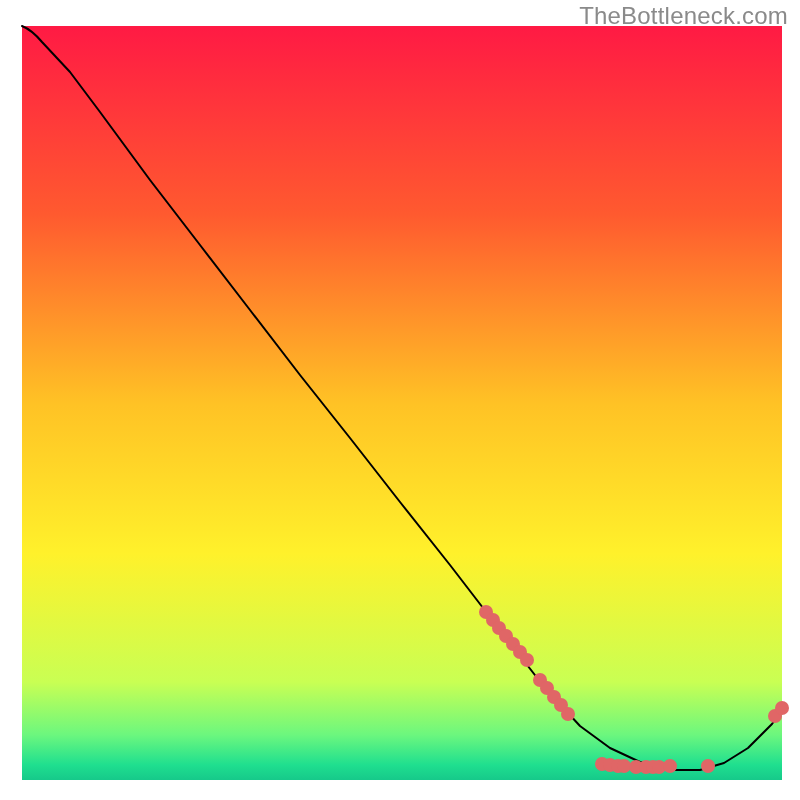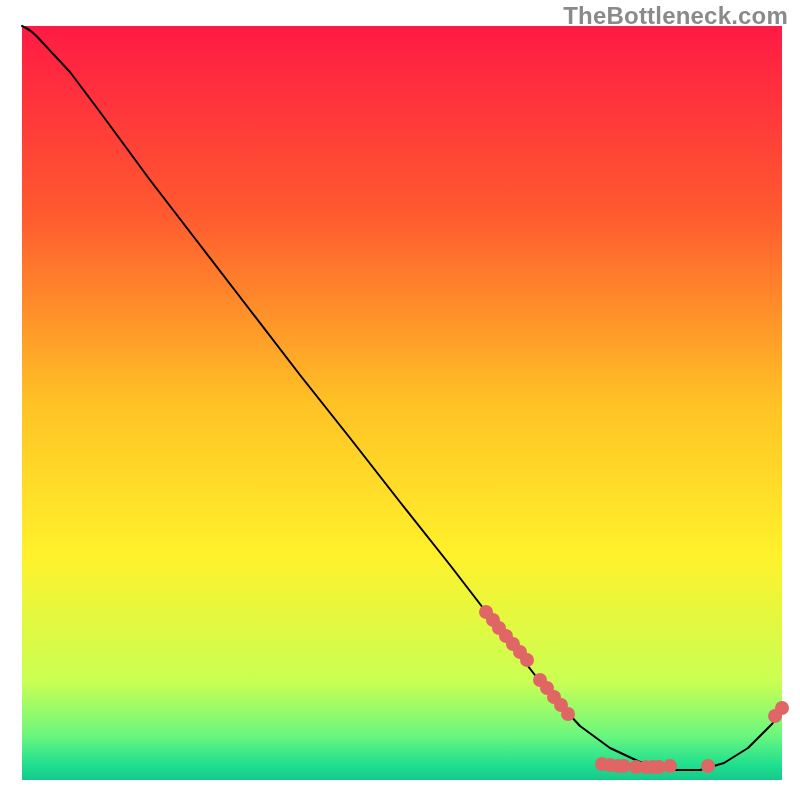--- a/index.html
+++ b/index.html
@@ -15,21 +15,21 @@
     position: relative;
     width: 800px;
     height: 800px;
   }
   .watermark {
     position: absolute;
     top: 2px;
     right: 12px;
     font-size: 24px;
     color: #8a8a8a;
-    font-weight: 700;
+    font-weight: 400;
     letter-spacing: 0.2px;
     z-index: 5;
   }
   svg {
     display: block;
   }
 </style>
 </head>
 <body>
 

